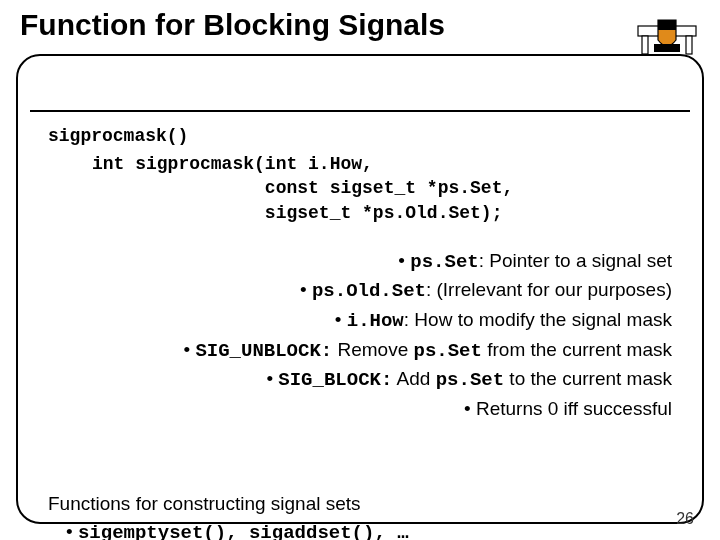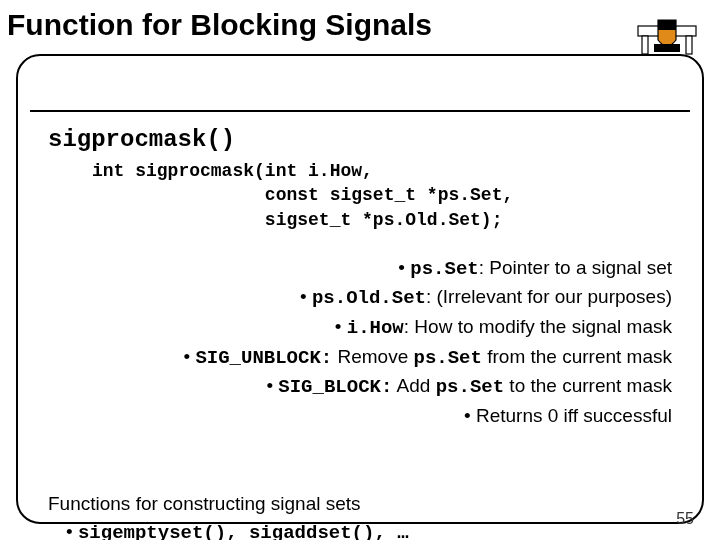--- a/index.html
+++ b/index.html
@@ -17,21 +17,21 @@
     left: 16px;
     top: 54px;
     right: 16px;
     bottom: 16px;
     border: 2px solid #000;
     border-radius: 24px;
     box-sizing: border-box;
   }
   .title {
     position: absolute;
-    left: 3px;
+    left: 16px;
     top: 8px;
     font-size: 30px;
     font-weight: bold;
     background: #fff;
     padding: 0 4px;
     z-index: 2;
   }
   .title-underline {
     position: absolute;
     left: 12px;
@@ -53,21 +53,21 @@
     position: absolute;
     left: 30px;
     right: 30px;
     top: 70px;
   }
   .mono {
     font-family: "Courier New", Courier, monospace;
     font-weight: bold;
   }
   .fn-name {
-    font-size: 24px;
+    font-size: 18px;
     margin-bottom: 6px;
   }
   .sig {
     font-size: 18px;
     line-height: 1.35;
     margin-left: 44px;
     white-space: pre;
   }
   .bullets {
     margin-top: 22px;
@@ -137,13 +137,13 @@
       </ul>
     </div>
   </div>
 
   <div class="footer-block">
     <div>Functions for constructing signal sets</div>
     <div class="lvl1">• <span class="mono">sigemptyset(), sigaddset(), …</span></div>
   </div>
 </div>
 
-<div class="pagenum">55</div>
+<div class="pagenum">26</div>
 
 </body></html>

